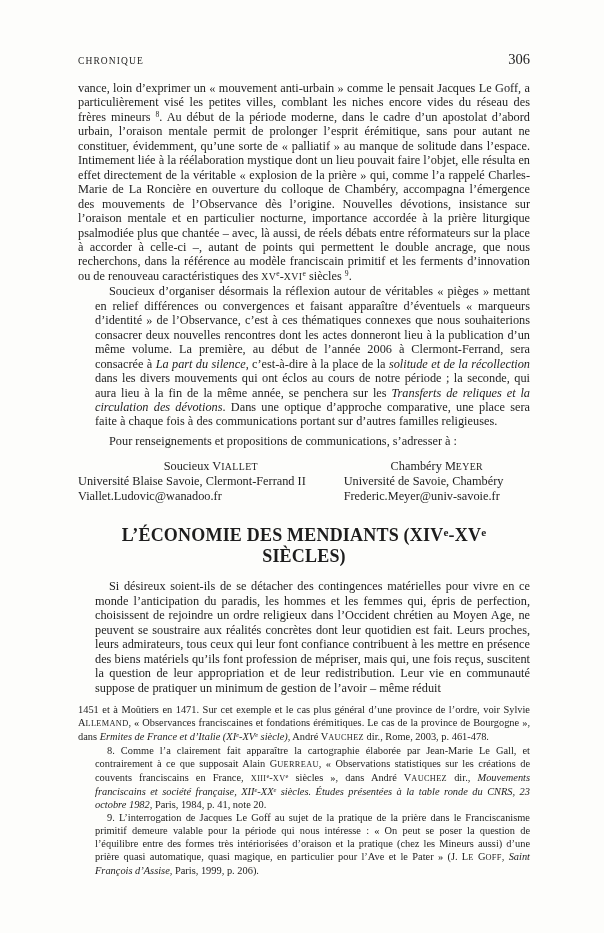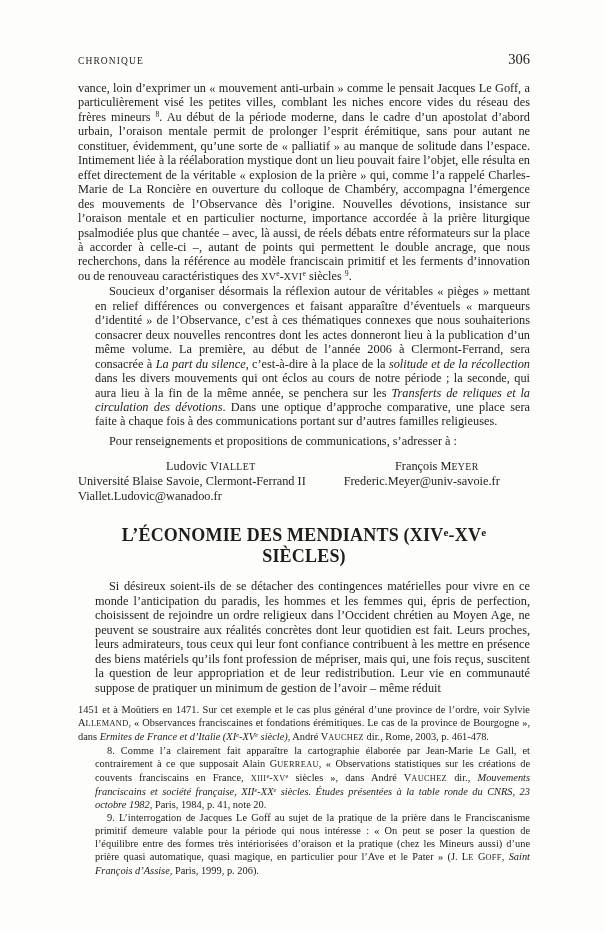--- a/index.html
+++ b/index.html
@@ -72,26 +72,27 @@
       <span class="page-number">306</span>
     </header>
 
     <section class="body-text">
       <p class="para noindent"><span>vance, loin d’exprimer un « mouvement anti-urbain » comme le pensait Jacques Le Goff, a particulièrement visé les petites villes, comblant les niches encore vides du réseau des frères mineurs </span><span class="sup">8</span><span>. Au début de la période moderne, dans le cadre d’un apostolat d’abord urbain, l’oraison mentale permit de prolonger l’esprit érémitique, sans pour autant ne constituer, évidemment, qu’une sorte de « palliatif » au manque de solitude dans l’espace. Intimement liée à la réélaboration mystique dont un lieu pouvait faire l’objet, elle résulta en effet directement de la véritable « explosion de la prière » qui, comme l’a rappelé Charles-Marie de La Roncière en ouverture du colloque de Chambéry, accompagna l’émergence des mouvements de l’Observance dès l’origine. Nouvelles dévotions, insistance sur l’oraison mentale et en particulier nocturne, importance accordée à la prière liturgique psalmodiée plus que chantée – avec, là aussi, de réels débats entre réformateurs sur la place à accorder à celle-ci –, autant de points qui permettent le double ancrage, que nous recherchons, dans la référence au modèle franciscain primitif et les ferments d’innovation ou de renouveau caractéristiques des </span><span class="sc">xv</span><span class="sup">e</span><span>-</span><span class="sc">xvi</span><span class="sup">e</span><span> siècles </span><span class="sup">9</span><span>.</span></p>
       <p class="para indent"><span>Soucieux d’organiser désormais la réflexion autour de véritables « pièges » mettant en relief différences ou convergences et faisant apparaître d’éventuels « marqueurs d’identité » de l’Observance, c’est à ces thématiques connexes que nous souhaiterions consacrer deux nouvelles rencontres dont les actes donneront lieu à la publication d’un même volume. La première, au début de l’année 2006 à Clermont-Ferrand, sera consacrée à </span><span class="i">La part du silence</span><span>, c’est-à-dire à la place de la </span><span class="i">solitude et de la récollection</span><span> dans les divers mouvements qui ont éclos au cours de notre période ; la seconde, qui aura lieu à la fin de la même année, se penchera sur les </span><span class="i">Transferts de reliques et la circulation des dévotions</span><span>. Dans une optique d’approche comparative, une place sera faite à chaque fois à des communications portant sur d’autres familles religieuses.</span></p>
       <p class="para indent contact-intro">Pour renseignements et propositions de communications, s’adresser à :</p>
 
       <div class="contacts">
         <div class="contact contact-left">
-          <div class="name"><span>Ludovic V</span><span class="sc">iallet</span></div>
+          <div class="name"><span>Soucieux V</span><span class="sc">iallet</span></div>
           <div class="affiliation">Université Blaise Savoie, Clermont-Ferrand II</div>
           <div class="email">Viallet.Ludovic@wanadoo.fr</div>
         </div>
         <div class="contact contact-right">
-          <div class="name"><span>François M</span><span class="sc">eyer</span></div>
+          <div class="name"><span>Chambéry M</span><span class="sc">eyer</span></div>
+          <div class="affiliation">Université de Savoie, Chambéry</div>
           <div class="email">Frederic.Meyer@univ-savoie.fr</div>
         </div>
       </div>
 
       <h2 class="section-heading"><span>L’ÉCONOMIE DES MENDIANTS (XIV</span><span class="sup">e</span><span>-XV</span><span class="sup">e</span><span> SIÈCLES)</span></h2>
       <p class="para indent"><span>Si désireux soient-ils de se détacher des contingences matérielles pour vivre en ce monde l’anticipation du paradis, les hommes et les femmes qui, épris de perfection, choisissent de rejoindre un ordre religieux dans l’Occident chrétien au Moyen Age, ne peuvent se soustraire aux réalités concrètes dont leur quotidien est fait. Leurs proches, leurs admirateurs, tous ceux qui leur font confiance contribuent à les mettre en présence des biens matériels qu’ils font profession de mépriser, mais qui, une fois reçus, suscitent la question de leur appropriation et de leur redistribution. Leur vie en communauté suppose de pratiquer un minimum de gestion de l’avoir – même réduit</span></p>
     </section>
 
     <section class="footnotes">
       <p class="fn noindent"><span>1451 et à Moûtiers en 1471. Sur cet exemple et le cas plus général d’une province de l’ordre, voir Sylvie A</span><span class="sc">llemand</span><span>, « Observances franciscaines et fondations érémitiques. Le cas de la province de Bourgogne », dans </span><span class="i">Ermites de France et d’Italie (XI</span><span class="i sup">e</span><span class="i">-XV</span><span class="i sup">e</span><span class="i"> siècle)</span><span>, André V</span><span class="sc">auchez</span><span> dir., Rome, 2003, p. 461-478.</span></p>

